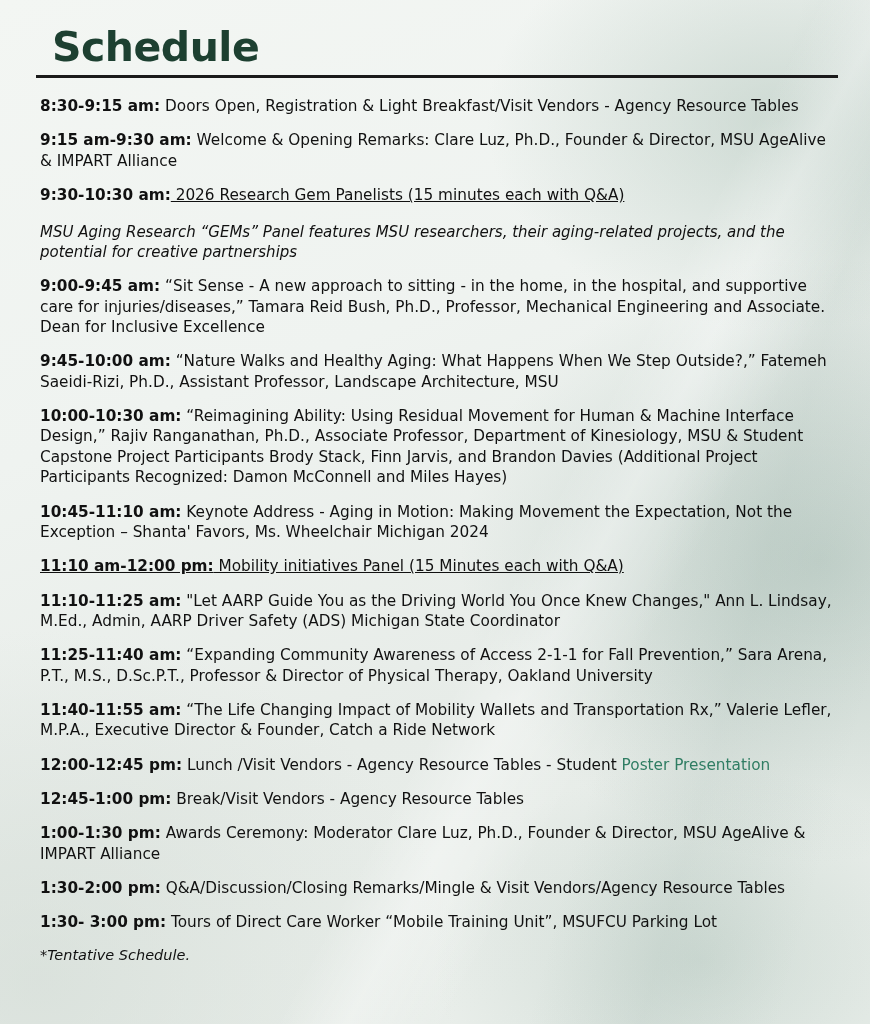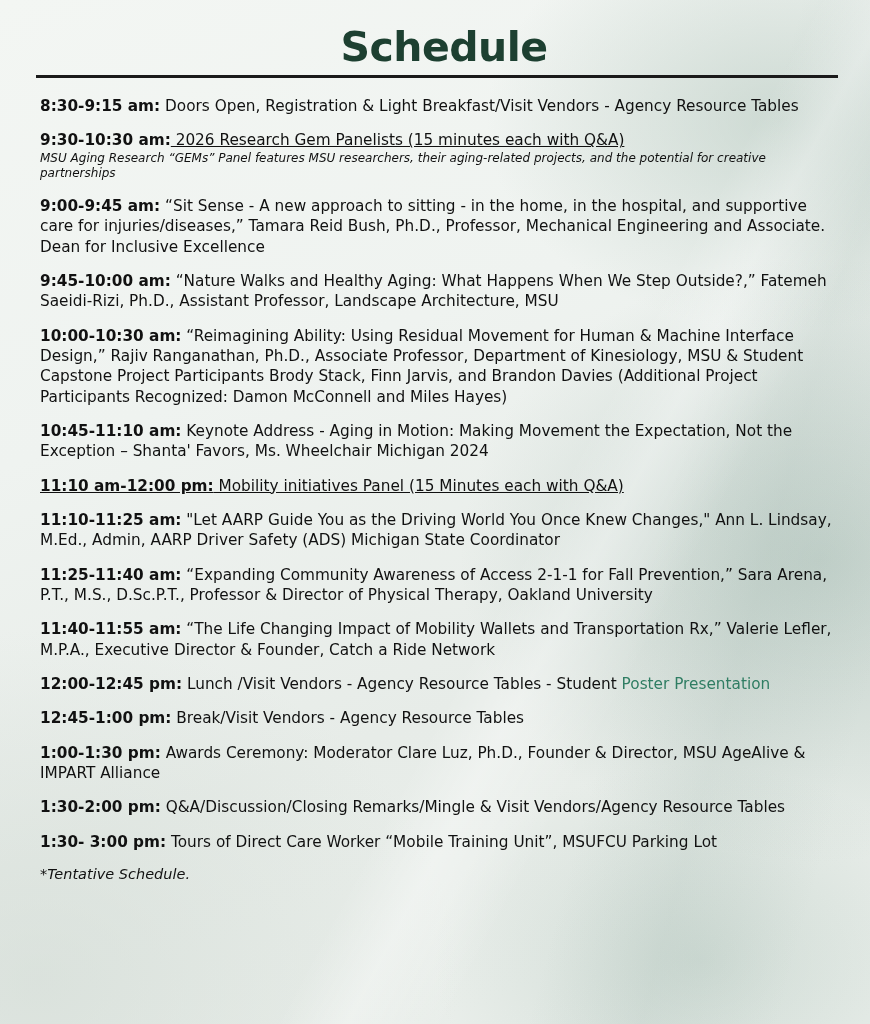--- a/index.html
+++ b/index.html
@@ -41,21 +41,20 @@
   }
   h1.title {
     font-family: "DejaVu Sans", sans-serif;
     font-size: 41px;
     font-weight: bold;
     letter-spacing: -0.5px;
     color: #1d4031;
     margin: 0 0 6px 16px;
     padding: 0 0 0 2px;
     line-height: 1.05;
-    text-align: center;
   }
   .rule {
     height: 3px;
     background: #1a1a1a;
     margin: 0 0 18px 2px;
     width: 100%;
   }
   .items {
     padding: 0 4px 0 6px;
   }
@@ -72,23 +71,23 @@
   .item .time.underline {
     text-decoration: underline;
   }
   .item .desc.underline {
     text-decoration: underline;
     text-align: right;
   }
   .item .sub {
     display: block;
     font-style: italic;
-    font-size: 12px;
+    font-size: 15.0px;
     line-height: 1.3;
-    margin-top: 0;
+    margin-top: 18px;
   }
   .item .green {
     color: #2f7d63;
   }
   .footnote {
     font-size: 14.5px;
     font-style: italic;
     color: #111111;
     margin-top: 8px;
     padding-left: 6px;
@@ -98,20 +97,21 @@
 <body>
 
 <div class="page">
   <div class="content">
 
     <h1 class="title">Schedule</h1>
     <div class="rule"></div>
 
     <div class="items">
         <div class="item"><span class="time">8:30-9:15 am:</span><span class="desc"> Doors Open, Registration &amp; Light Breakfast/Visit Vendors - Agency Resource Tables</span></div>
+        <div class="item"><span class="time">9:15 am-9:30 am:</span><span class="desc"> Welcome &amp; Opening Remarks: Clare Luz, Ph.D., Founder &amp; Director, MSU AgeAlive &amp; IMPART Alliance</span></div>
         <div class="item"><span class="time">9:30-10:30 am:</span><span class="desc underline"> 2026 Research Gem Panelists (15 minutes each with Q&amp;A)</span><span class="sub">MSU Aging Research “GEMs” Panel features MSU researchers, their aging-related projects, and the potential for creative partnerships</span></div>
         <div class="item"><span class="time">9:00-9:45 am:</span><span class="desc"> “Sit Sense - A new approach to sitting - in the home, in the hospital, and supportive care for injuries/diseases,” Tamara Reid Bush, Ph.D., Professor, Mechanical  Engineering and Associate. Dean for Inclusive Excellence</span></div>
         <div class="item"><span class="time">9:45-10:00 am:</span><span class="desc"> “Nature Walks and Healthy Aging: What Happens When We Step Outside?,” Fatemeh Saeidi-Rizi, Ph.D., Assistant Professor, Landscape Architecture, MSU</span></div>
         <div class="item"><span class="time">10:00-10:30 am:</span><span class="desc"> “Reimagining Ability: Using Residual Movement for Human &amp; Machine Interface Design,” Rajiv Ranganathan, Ph.D., Associate Professor, Department of Kinesiology,  MSU &amp; Student Capstone Project Participants Brody Stack, Finn Jarvis, and Brandon Davies (Additional Project Participants Recognized: Damon McConnell and Miles Hayes)</span></div>
         <div class="item"><span class="time">10:45-11:10 am:</span><span class="desc"> Keynote Address - Aging in Motion: Making Movement the Expectation, Not the Exception – Shanta' Favors, Ms. Wheelchair Michigan 2024</span></div>
         <div class="item"><span class="time underline">11:10 am-12:00 pm:</span><span class="desc underline"> Mobility initiatives Panel (15 Minutes each with Q&amp;A)</span></div>
         <div class="item"><span class="time">11:10-11:25 am:</span><span class="desc"> "Let AARP Guide You as the Driving World You Once Knew Changes," Ann L. Lindsay, M.Ed., Admin, AARP Driver Safety (ADS) Michigan State Coordinator</span></div>
         <div class="item"><span class="time">11:25-11:40 am:</span><span class="desc"> “Expanding Community Awareness of Access 2-1-1 for Fall Prevention,” Sara Arena, P.T., M.S., D.Sc.P.T., Professor &amp; Director of Physical Therapy, Oakland University</span></div>
         <div class="item"><span class="time">11:40-11:55 am:</span><span class="desc"> “The Life Changing Impact of Mobility Wallets and Transportation Rx,” Valerie Lefler, M.P.A., Executive Director &amp; Founder, Catch a Ride Network</span></div>
         <div class="item"><span class="time">12:00-12:45 pm:</span><span class="desc"> Lunch /Visit Vendors - Agency Resource Tables - Student </span><span class="green">Poster Presentation</span></div>

